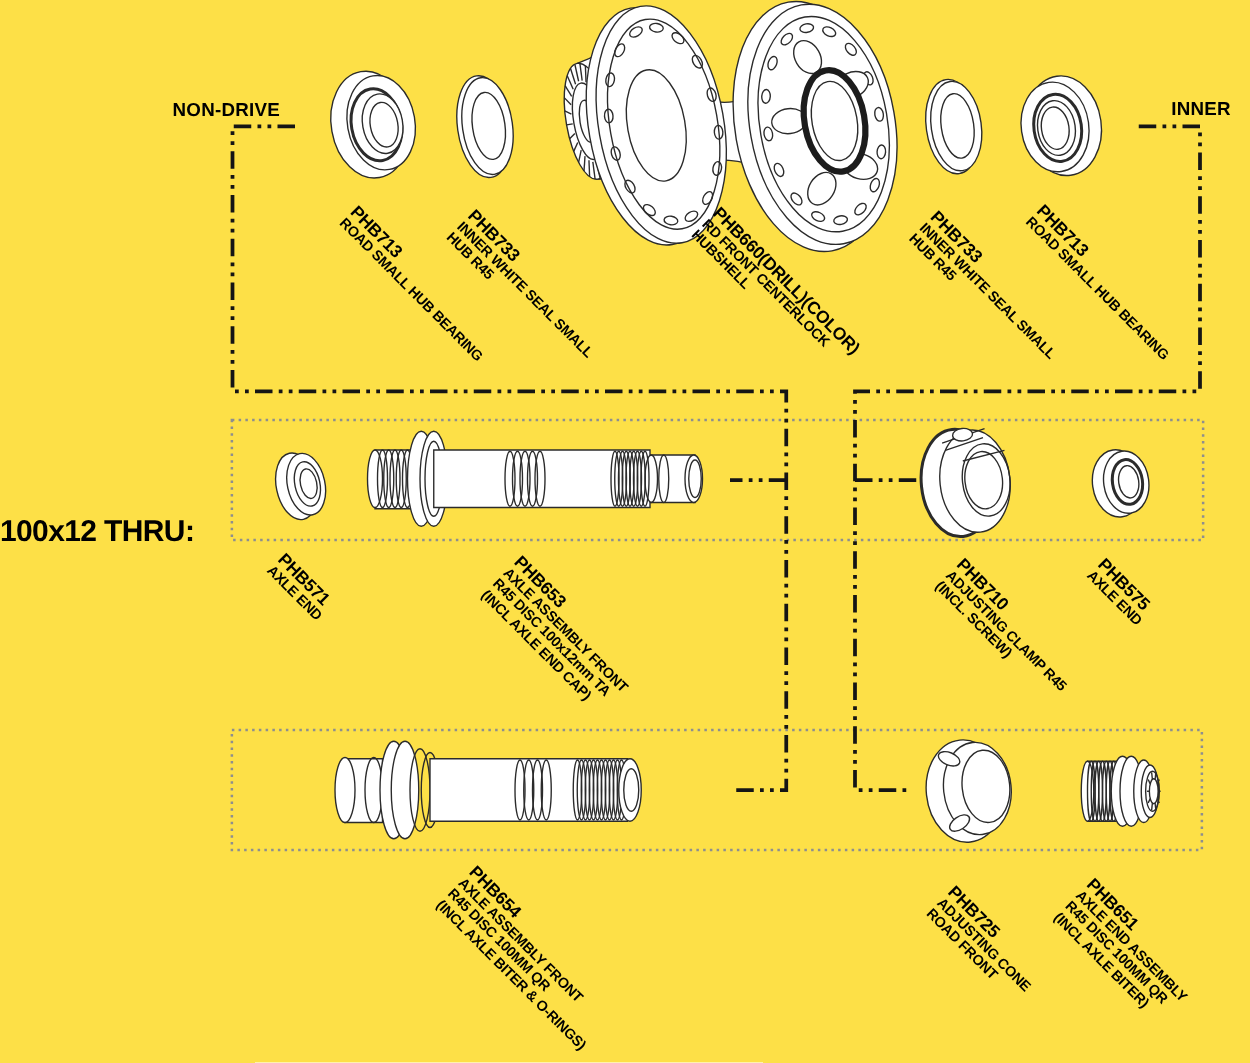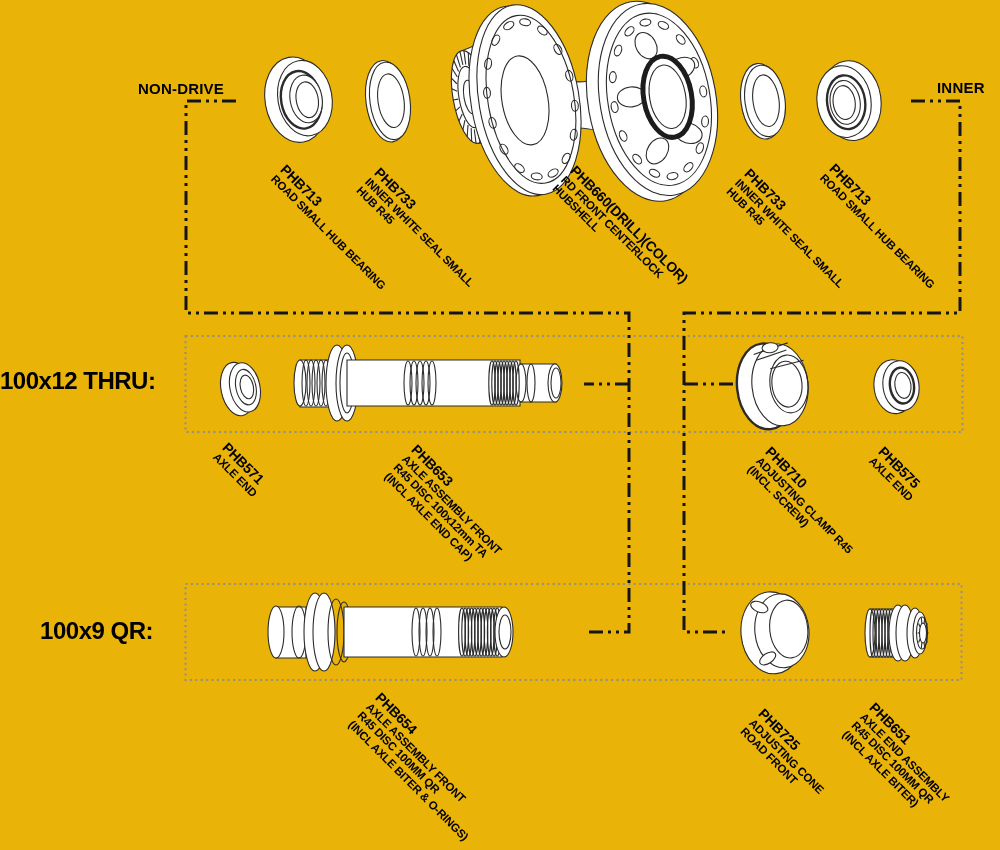--- a/index.html
+++ b/index.html
@@ -1,35 +1,35 @@
 <!DOCTYPE html>
 <html><head>
 <meta charset="utf-8">
 <style>
   html,body { margin:0; padding:0; background:#ffffff; }
   .stage {
     position:relative; width:1000px; height:850px; overflow:hidden;
-    background:#eab308; font-family:"Liberation Sans", sans-serif;
+    background:#fde047; font-family:"Liberation Sans", sans-serif;
   }
   .stage > svg { position:absolute; left:0; top:0; }
 
   
   .leader { fill:none; stroke:#151515; stroke-width:3; stroke-dasharray:14 5 3 5 3 5; }
   .dotbox { fill:none; stroke:#8e8e8e; stroke-width:2; stroke-dasharray:2 3.4; }
 
   
   .ln { fill:none; stroke:#2b2b2b; stroke-width:1.1; }
   .fw { fill:#ffffff; stroke:#2b2b2b; stroke-width:1.1; }
   .md { fill:#ffffff; stroke:#2b2b2b; stroke-width:2.4; }
   .bore { fill:#ffffff; stroke:#1c1c1c; stroke-width:5; }
 
   
   .hdr { position:absolute; font-weight:bold; color:#000; white-space:nowrap; }
   .hdr-side { font-size:15px; letter-spacing:0.2px; }
-  .hdr-row { font-size:24px; width:153px; text-align:right; letter-spacing:-0.5px; }
+  .hdr-row { font-size:24px; width:153px; text-align:right; letter-spacing:-0.5px;margin-top:45px; }
   .plabel {
     position:absolute; transform:rotate(45deg); transform-origin:0 0;
     color:#000; font-weight:bold;
   }
   .pn { font-size:14px; line-height:1.05; letter-spacing:-0.2px; white-space:nowrap; }
   .pd { font-size:11.5px; line-height:1.1; letter-spacing:-0.2px; white-space:nowrap; }
 </style>
 </head>
 <body>
 
@@ -307,21 +307,20 @@
           <line x1="921.9184405196877" y1="623.4894348370485" x2="921.3004065309378" y2="617.7830957392775" class="ln"></line>
           <line x1="924.0815594803123" y1="623.4894348370485" x2="924.6995934690622" y2="617.7830957392775" class="ln"></line>
           <line x1="925.8315594803123" y1="627.1221474770753" x2="927.4495934690622" y2="623.5954359633204" class="ln"></line>
         </g>
     </g>
   </svg>
 
   <div class="hdr hdr-side" style="left:138px; top:80px">NON-DRIVE</div>
   <div class="hdr hdr-side" style="left:937px; top:79px">INNER</div>
   <div class="hdr hdr-row" style="left:0px; top:367px">100x12 THRU:</div>
-  <div class="hdr hdr-row" style="left:0px; top:617px">100x9 QR:</div>
 
   <div class="plabel" style="left:288px; top:162px">
     <div class="pn">PHB713</div>
     <div class="pd">ROAD SMALL HUB BEARING</div>
   </div>
 
   <div class="plabel" style="left:382px; top:165px">
     <div class="pn">PHB733</div>
     <div class="pd">INNER WHITE SEAL SMALL</div>
     <div class="pd">HUB R45</div>

